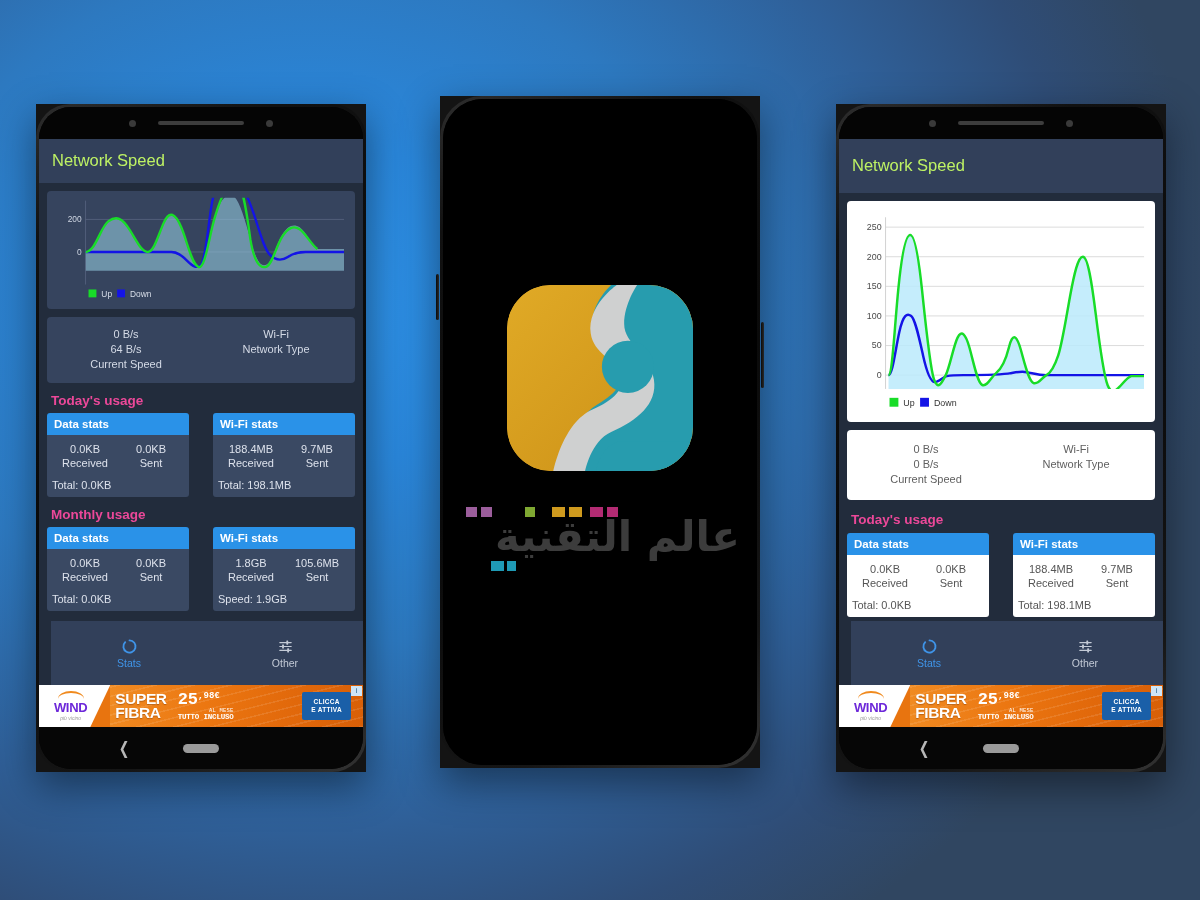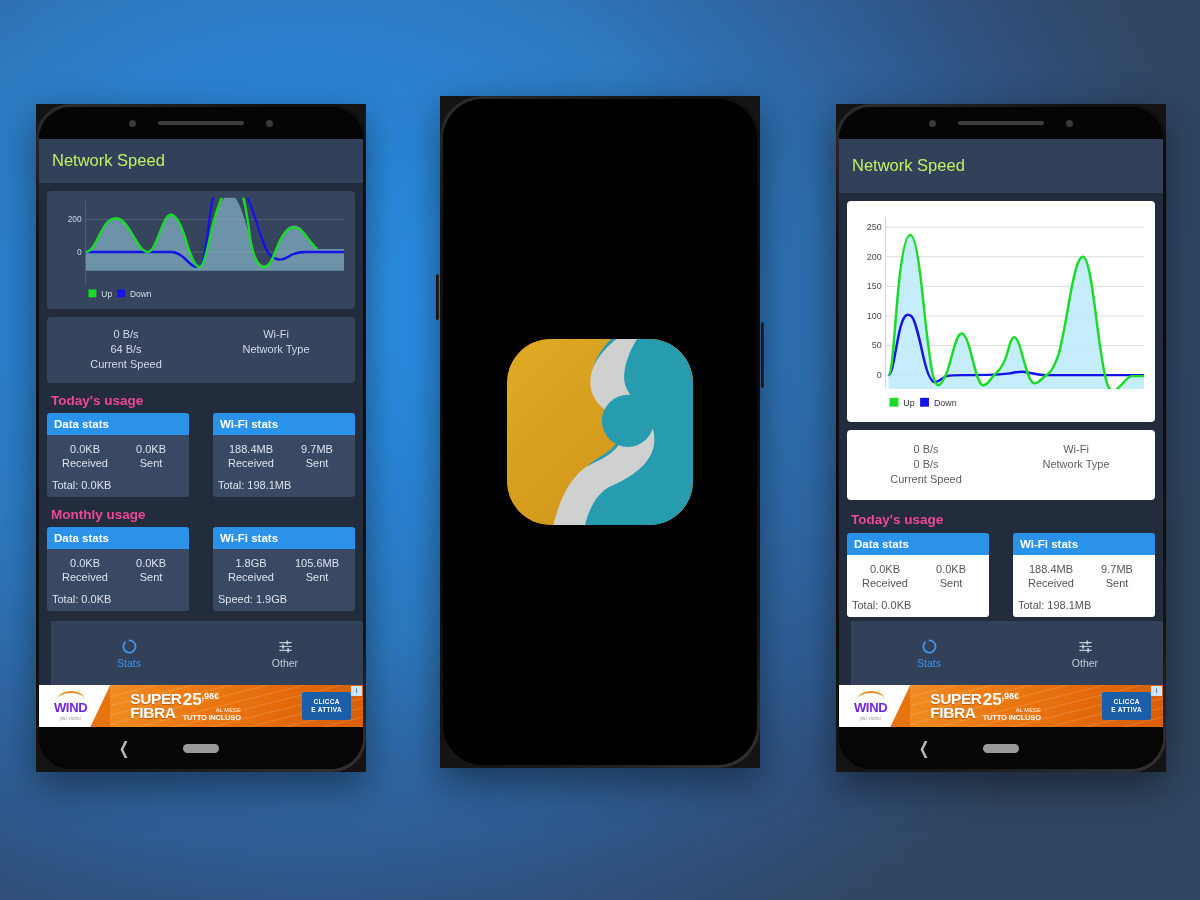--- a/index.html
+++ b/index.html
@@ -237,28 +237,29 @@
       linear-gradient(100deg, #f08b22 0%, #ec7711 38%, #e2690b 70%, #d85f07 100%);
     display: flex;
     align-items: center;
   }
   .ad-title {
     color: #fff;
     font-weight: bold;
     font-size: 15.5px;
     line-height: 14.5px;
     letter-spacing: -0.4px;
-    margin-left: 20px;
+    margin-left: 5px;
     text-shadow: 0 1px 1px rgba(120,50,0,0.45);
   }
   .ad-price {
     color: #fff;
-    margin-left: 1px;
+    margin-left: 11px;
     line-height: 1;
     position: relative;
+    font-family: Liberation Mono, monospace;
   }
   .ad-price .num { font-size: 17px; font-weight: bold; }
   .ad-price .cents { font-size: 9px; font-weight: bold; vertical-align: super; }
   .ad-price .permonth { font-size: 5.5px; display: block; text-align: right; letter-spacing: 0.2px; }
   .ad-price .incl { font-size: 7.5px; font-weight: bold; display: block; margin-top: 1px; letter-spacing: -0.2px; }
   .ad-cta {
     margin-left: auto;
     margin-right: 12px;
     background: #1a5fa8;
     color: #fff;
@@ -525,20 +526,37 @@
               </linearGradient>
             </defs>
             <rect x="0" y="0" width="200" height="200" rx="46" fill="url(#goldg)"></rect>
             <path d="M112 0 H200 V200 H58 C58 200 62 150 98 128 C118 116 128 104 120 86 C112 68 92 62 92 40 C92 18 112 0 112 0 Z" fill="#279cae"></path>
             <path d="M118 0 C118 0 86 22 90 52 C93 74 116 80 122 96 C128 112 114 124 92 134 C60 148 50 200 50 200 L84 200 C84 200 90 168 112 158 C140 146 162 128 158 102 C154 74 126 64 126 42 C126 20 140 0 140 0 Z" fill="#cfd0d0"></path>
             <circle cx="130" cy="88" r="28" fill="#279cae"></circle>
             <path d="M96 200 C96 200 98 176 120 168 L196 168 C198 168 200 172 200 178 L200 192 C200 197 197 200 192 200 Z" fill="#279cae"></path>
           </svg>
         </div>
 
+        <div class="wm">
+          <svg viewBox="0 0 300 80" width="300" height="80">
+
+            <g>
+              <rect x="16" y="8" width="11" height="10" fill="#9c5e9c"></rect>
+              <rect x="31" y="8" width="11" height="10" fill="#9c5e9c"></rect>
+              <rect x="75" y="8" width="10" height="10" fill="#7fa832"></rect>
+              <rect x="102" y="8" width="13" height="10" fill="#cf9a1e"></rect>
+              <rect x="119" y="8" width="13" height="10" fill="#cf9a1e"></rect>
+              <rect x="140" y="8" width="13" height="10" fill="#b32b73"></rect>
+              <rect x="157" y="8" width="11" height="10" fill="#b32b73"></rect>
+              <rect x="41" y="62" width="13" height="10" fill="#1f9ab5"></rect>
+              <rect x="57" y="62" width="9" height="10" fill="#1f9ab5"></rect>
+            </g>
+            <text x="290" y="52" text-anchor="end" font-size="42" font-weight="bold" fill="#3c3c3c" font-family="DejaVu Sans, sans-serif">عالم التقنية</text>
+          </svg>
+        </div>
 
       </div>
     </div>
   </div>
   <div class="sidebtn" style="left:-4px; top:178px; height:46px;"></div>
   <div class="sidebtn" style="right:-4px; top:226px; height:66px;"></div>
 </div>
 
 <div class="phone" style="left:836px; top:104px; width:330px; height:668px;">
   <div class="phone-body">

